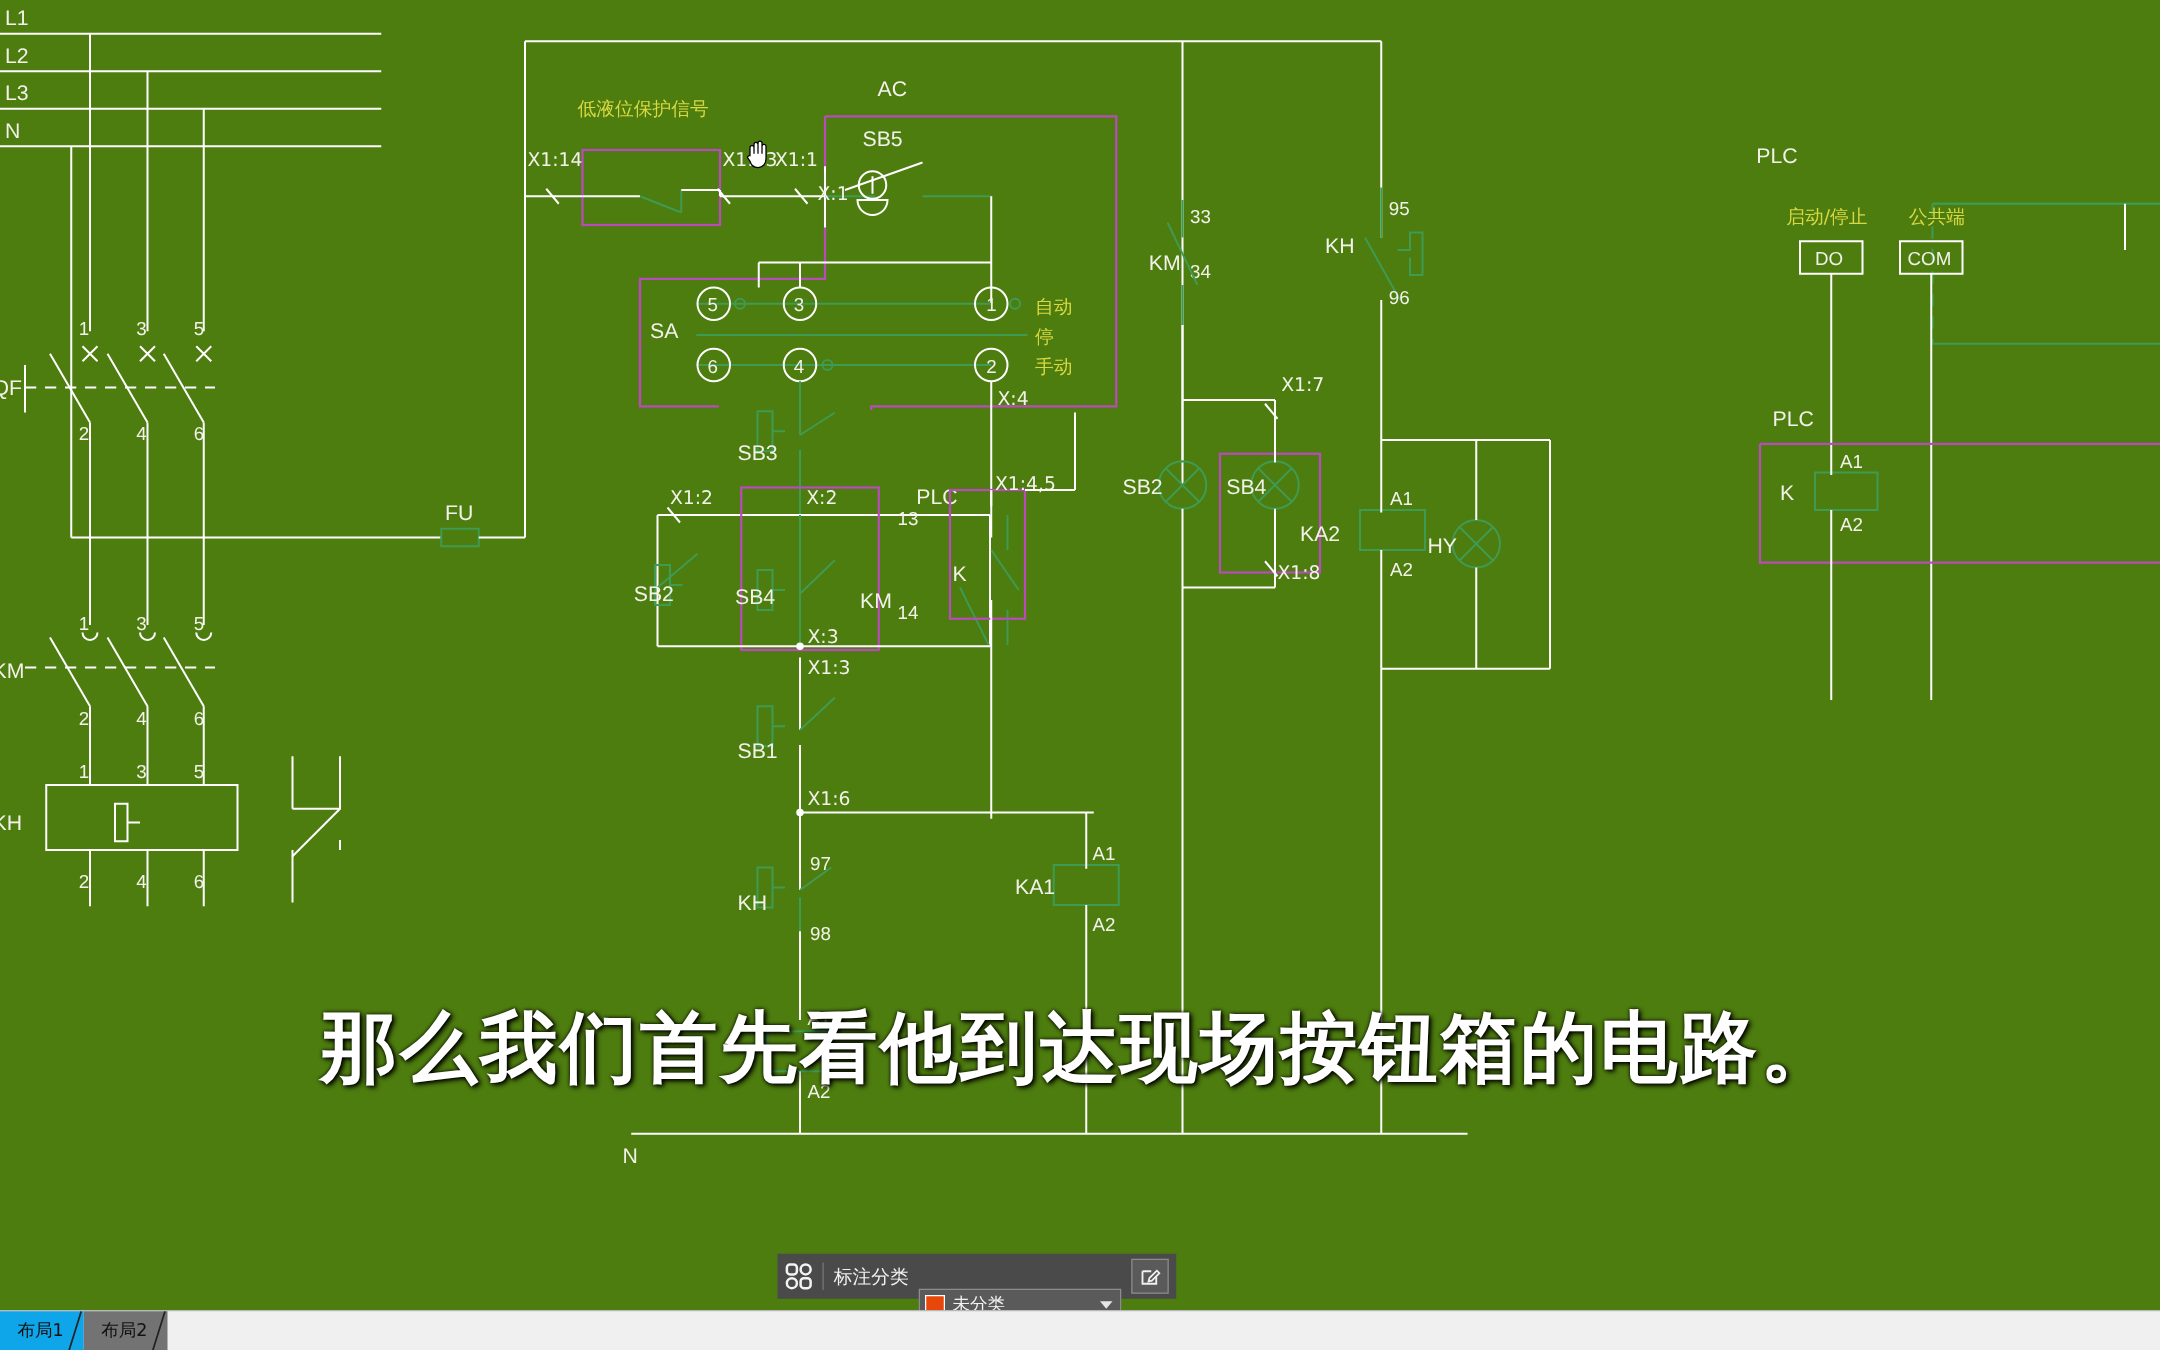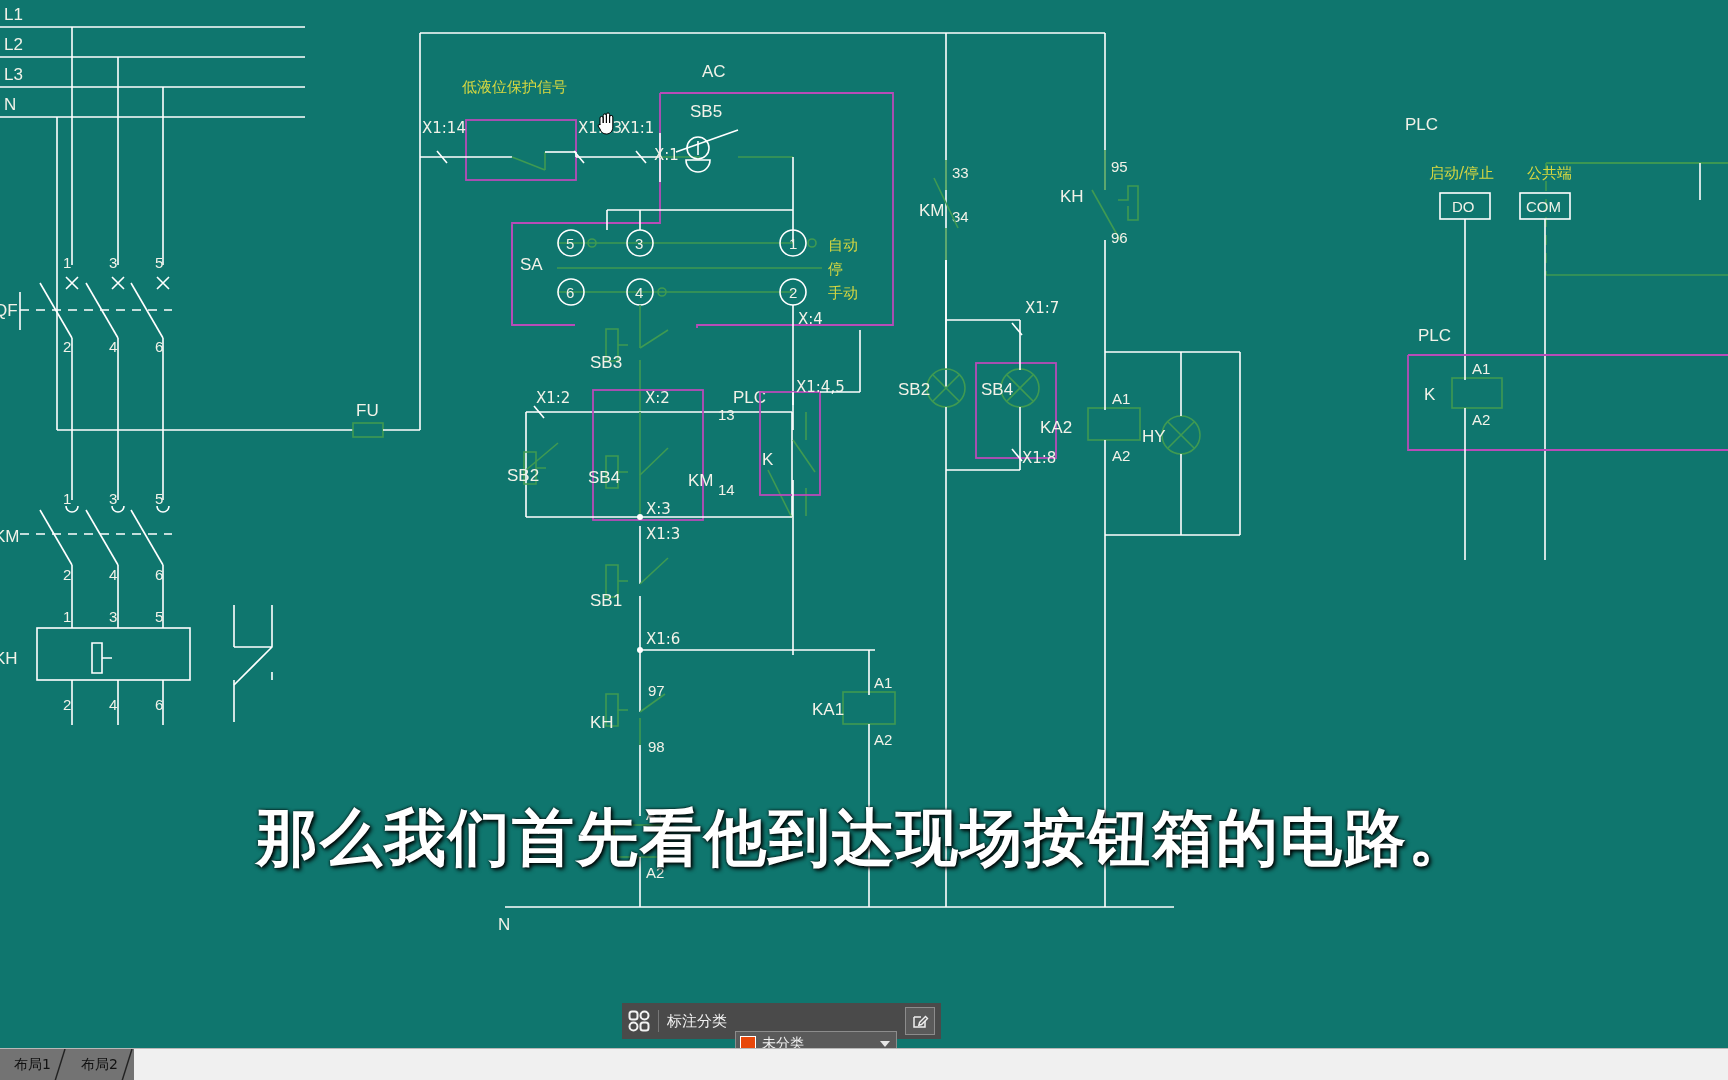--- a/index.html
+++ b/index.html
@@ -1,19 +1,19 @@
 <!DOCTYPE html>
 <html><head>
 <meta charset="utf-8">
 <style>
   html,body{margin:0;padding:0;background:#000;}
   body{width:1728px;height:1080px;position:relative;overflow:hidden;
        font-family:"Liberation Sans", sans-serif;}
 
-  #canvas{position:absolute;left:0;top:0;width:1728px;height:1048px;background:#0f766e;}
+  #canvas{position:absolute;left:0;top:0;width:1728px;height:1048px;background:#4d7c0f;}
   #svgroot{position:absolute;left:0;top:0;}
 
   
   .subtitle{
     position:absolute;left:0;top:805px;width:1728px;text-align:center;
     color:#fff;font-family:"DejaVu Sans", sans-serif;font-size:62px;
     letter-spacing:2px;line-height:1.05;white-space:nowrap;
     text-shadow:0 0 3px #000, 2px 2px 4px #000;
     font-weight:700;
   }
@@ -46,21 +46,21 @@
   .tabbar{
     position:absolute;left:0;top:1048px;width:1728px;height:32px;
     background:#f0f0f0;border-top:1px solid #b8b8b8;
     display:flex;align-items:stretch;
   }
   .tab{
     position:relative;display:flex;align-items:center;padding:0 16px 0 14px;
     font-family:"DejaVu Sans", sans-serif;font-size:14px;color:#111;
     background:#737373;
   }
-  .tab.active{background:#737373;}
+  .tab.active{background:#0ea5e9;}
   .tab .slash{position:absolute;right:0;top:0;height:100%;width:14px;}
 
   
   .cursor-hand{position:absolute;left:594px;top:110px;width:26px;height:26px;}
 </style>
 </head>
 <body>
 
 <div id="canvas">
 

